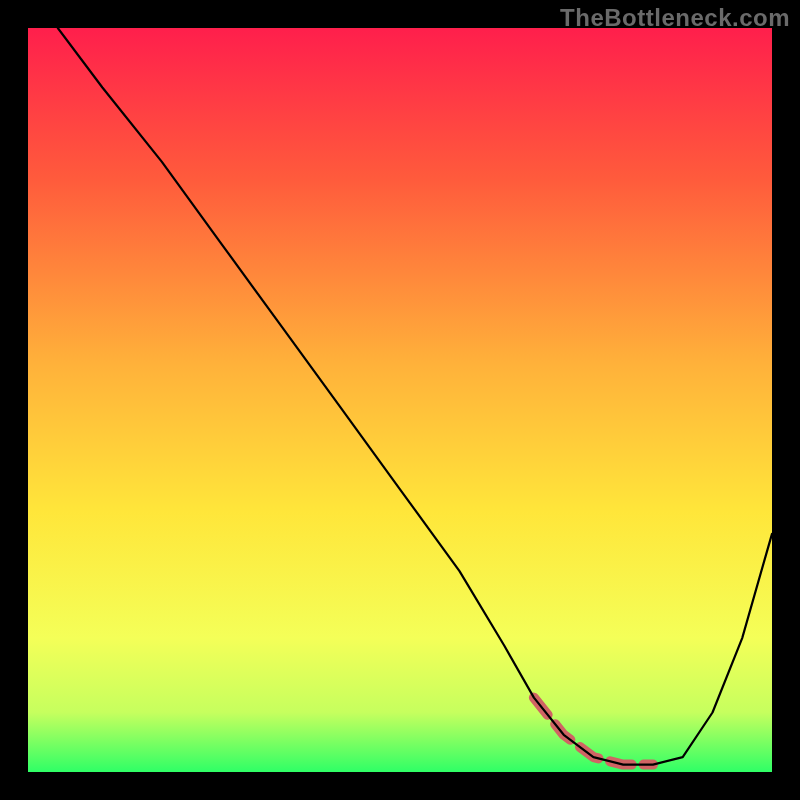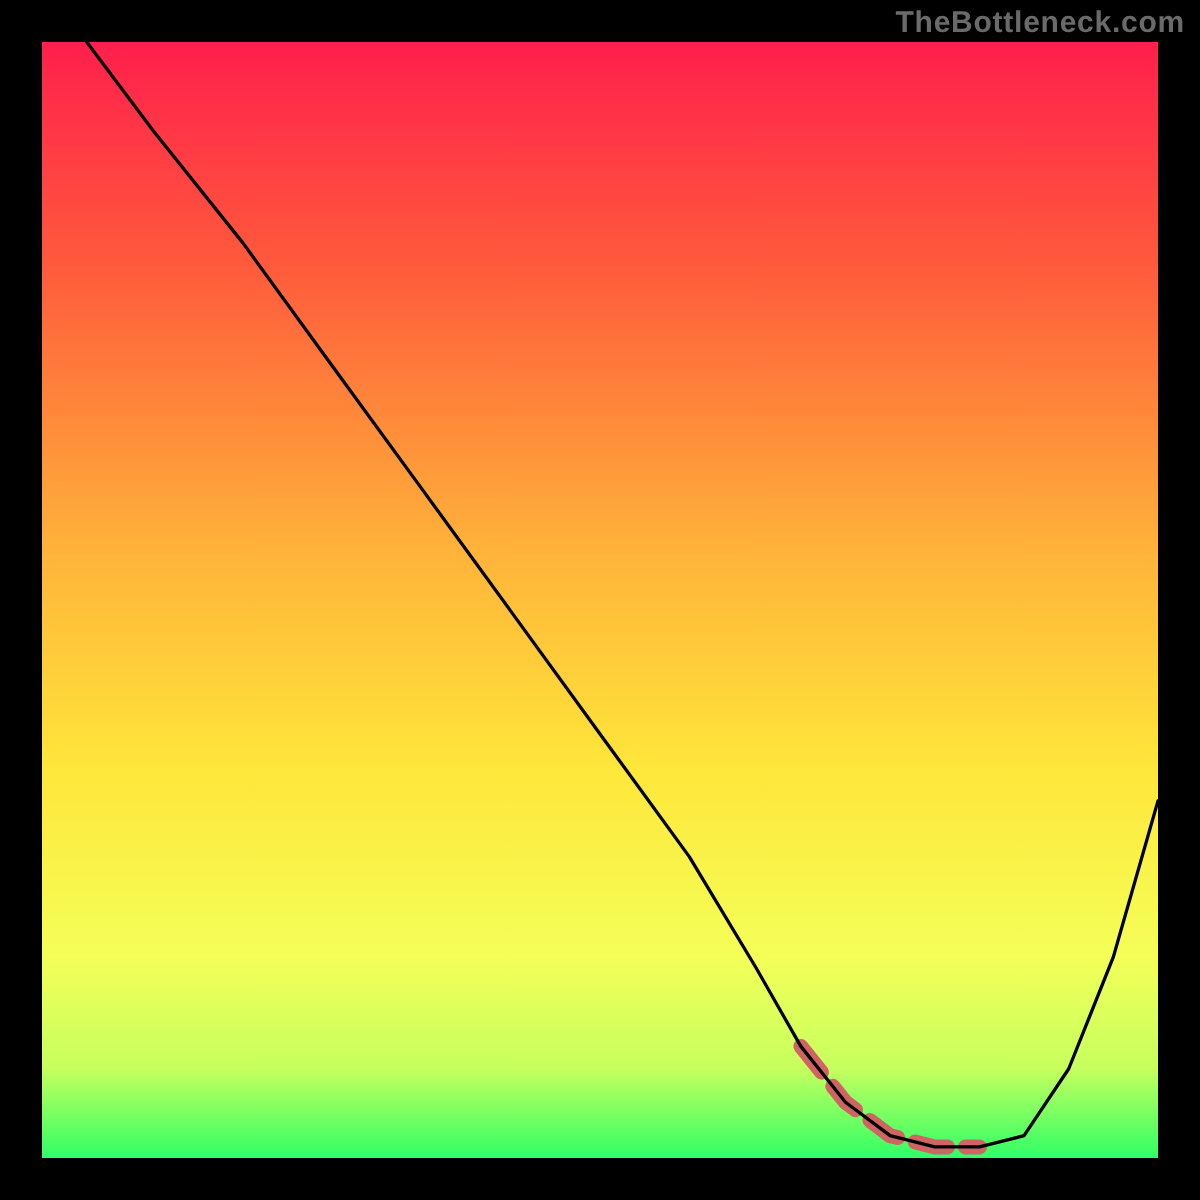--- a/index.html
+++ b/index.html
@@ -14,21 +14,21 @@
   .stage {
     position: relative;
     width: 800px;
     height: 800px;
   }
   .watermark {
     position: absolute;
     top: 4px;
     right: 10px;
     color: #6a6a6a;
-    font-size: 20px;
+    font-size: 24px;
     font-weight: bold;
     letter-spacing: 0.5px;
     z-index: 5;
   }
   svg.plot {
     position: absolute;
     left: 28px;
     top: 28px;
     width: 744px;
     height: 744px;

